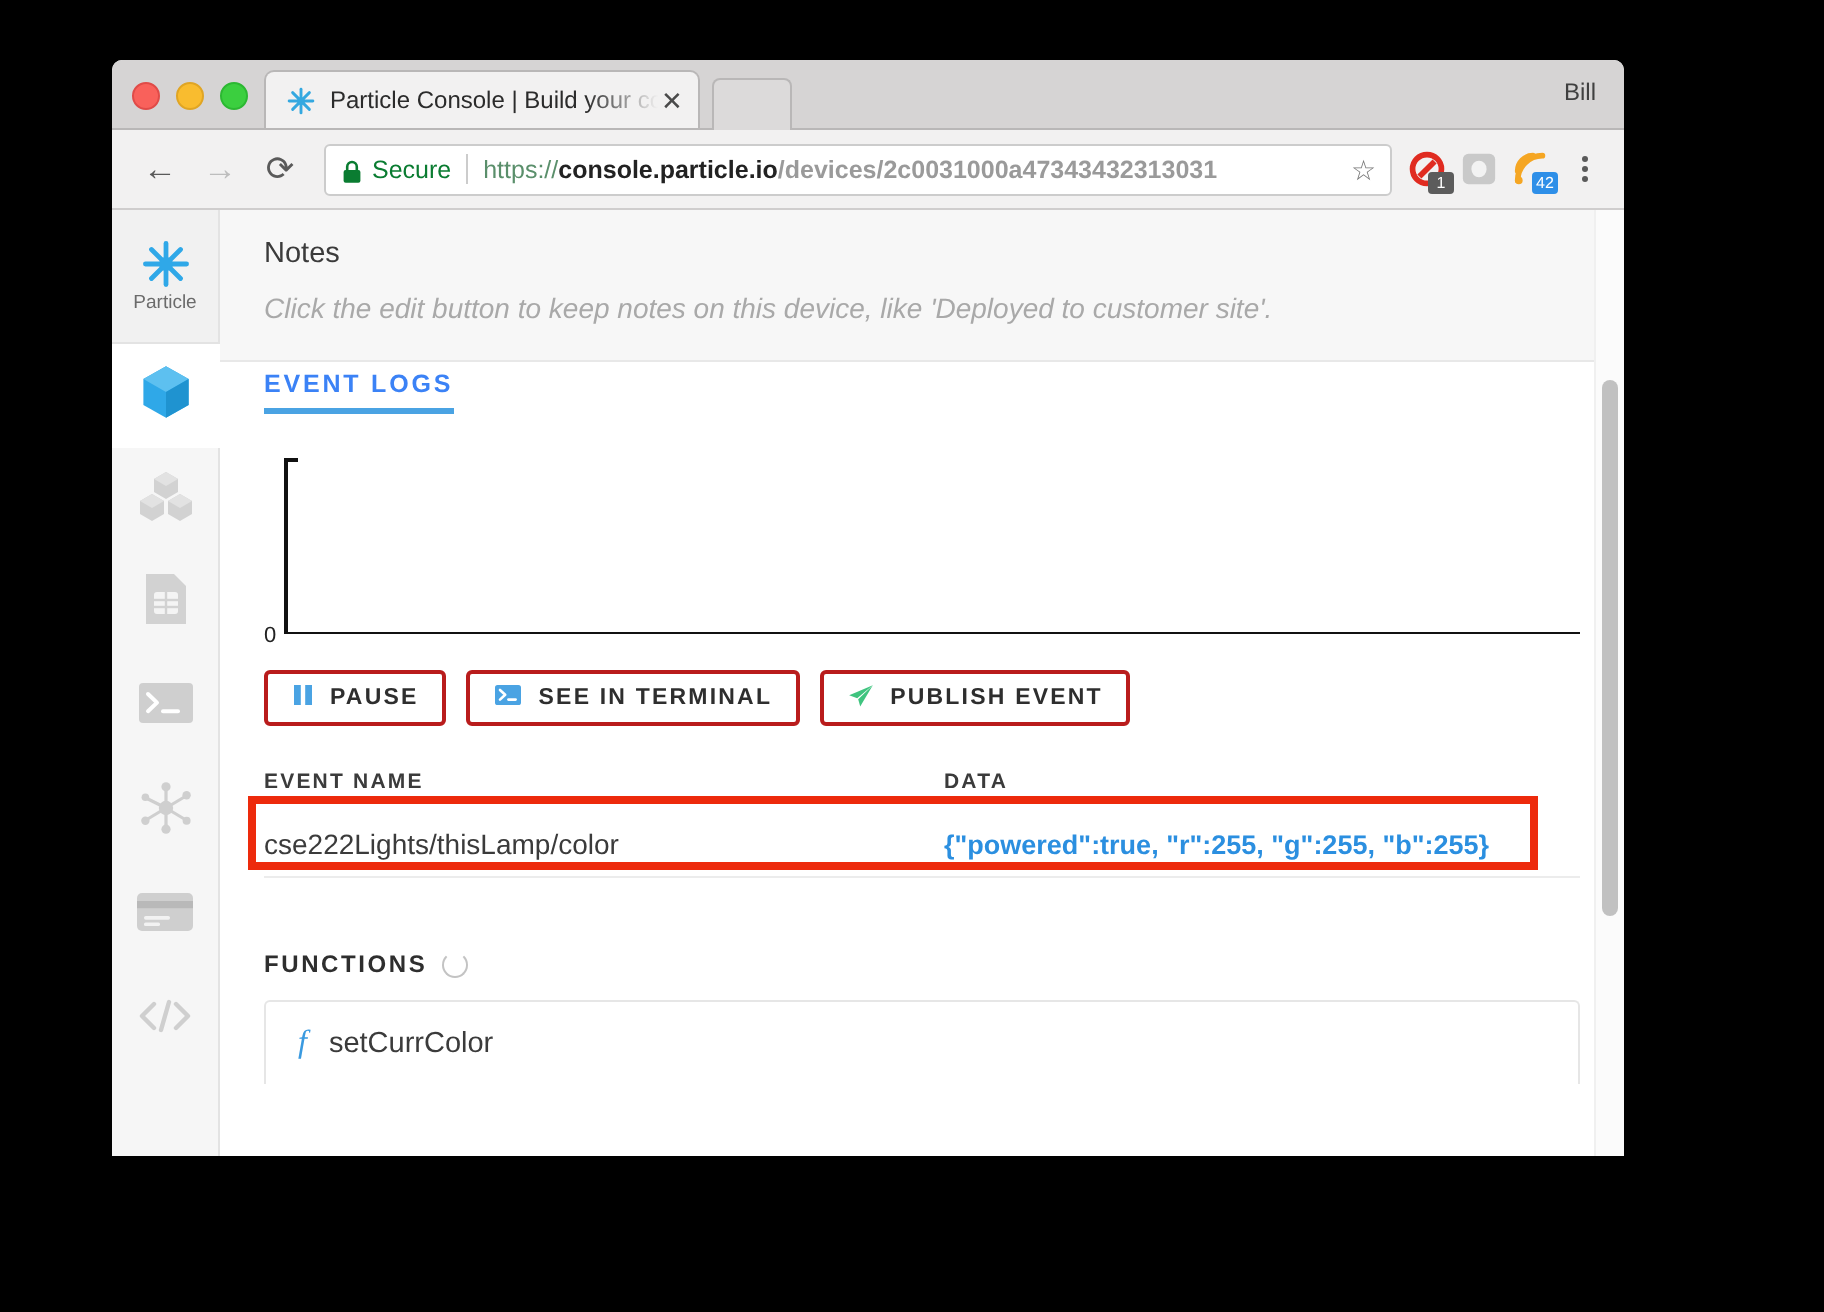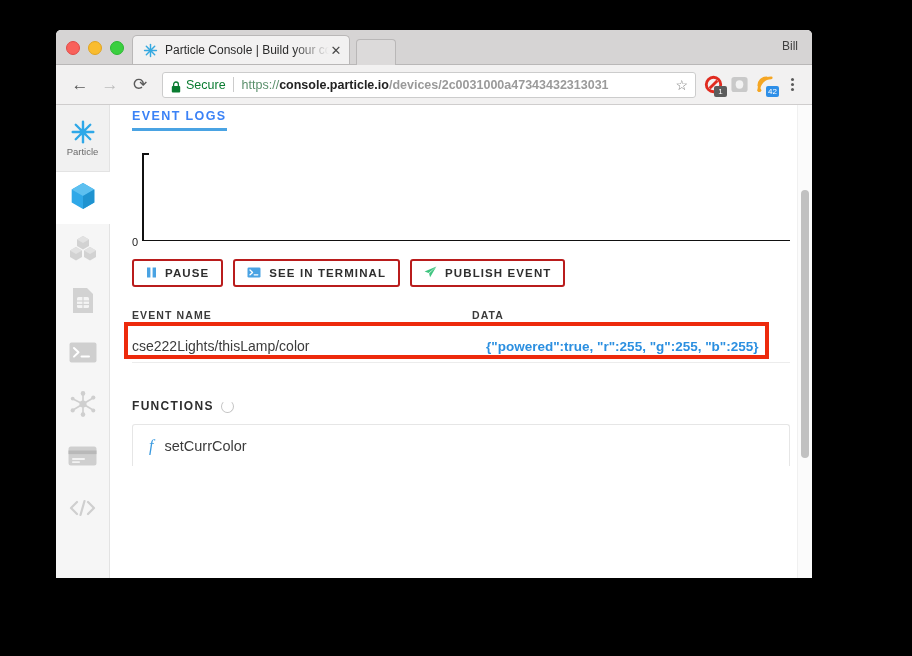--- a/index.html
+++ b/index.html
@@ -255,21 +255,20 @@
   }
   .col-event { width: 340px; flex: 0 0 340px; }
   .col-data  { flex: 1 1 auto; }
 
   .event-row-wrap { position: relative; margin-top: 9px; }
   .event-row {
     display: flex; align-items: center;
     height: 32px;
     border-bottom: 1px solid #ececec;
     font-size: 14px;
-    gap: 14px;
   }
   .event-name { color: #3b3b3b; }
   .event-data { color: #2b8fe0; font-weight: bold; font-size: 13.5px; }
 
   .redbox {
     position: absolute;
     left: -8px; top: -8px;
     right: 21px;
     height: 37px;
     border: 4px solid #ed2a0c;
@@ -506,20 +505,24 @@
                 <path d="M20 4 L26 10 L20 16"></path>
                 <line x1="16.5" y1="3" x2="12.5" y2="17"></line>
               </g>
             </svg>
           </span>
         </div>
       </div>
 
       <div class="content">
 
+        <div class="notes-box">
+          <div class="notes-title">Notes</div>
+          <div class="notes-placeholder">Click the edit button to keep notes on this device, like 'Deployed to customer site'.</div>
+        </div>
 
         <div class="section">
           <div class="event-logs-head">EVENT LOGS</div>
 
           <div class="chart">
             <span class="y-zero">0</span>
             <div class="axes">
               <div class="y-axis"></div>
               <div class="y-tick"></div>
               <div class="x-axis"></div>

